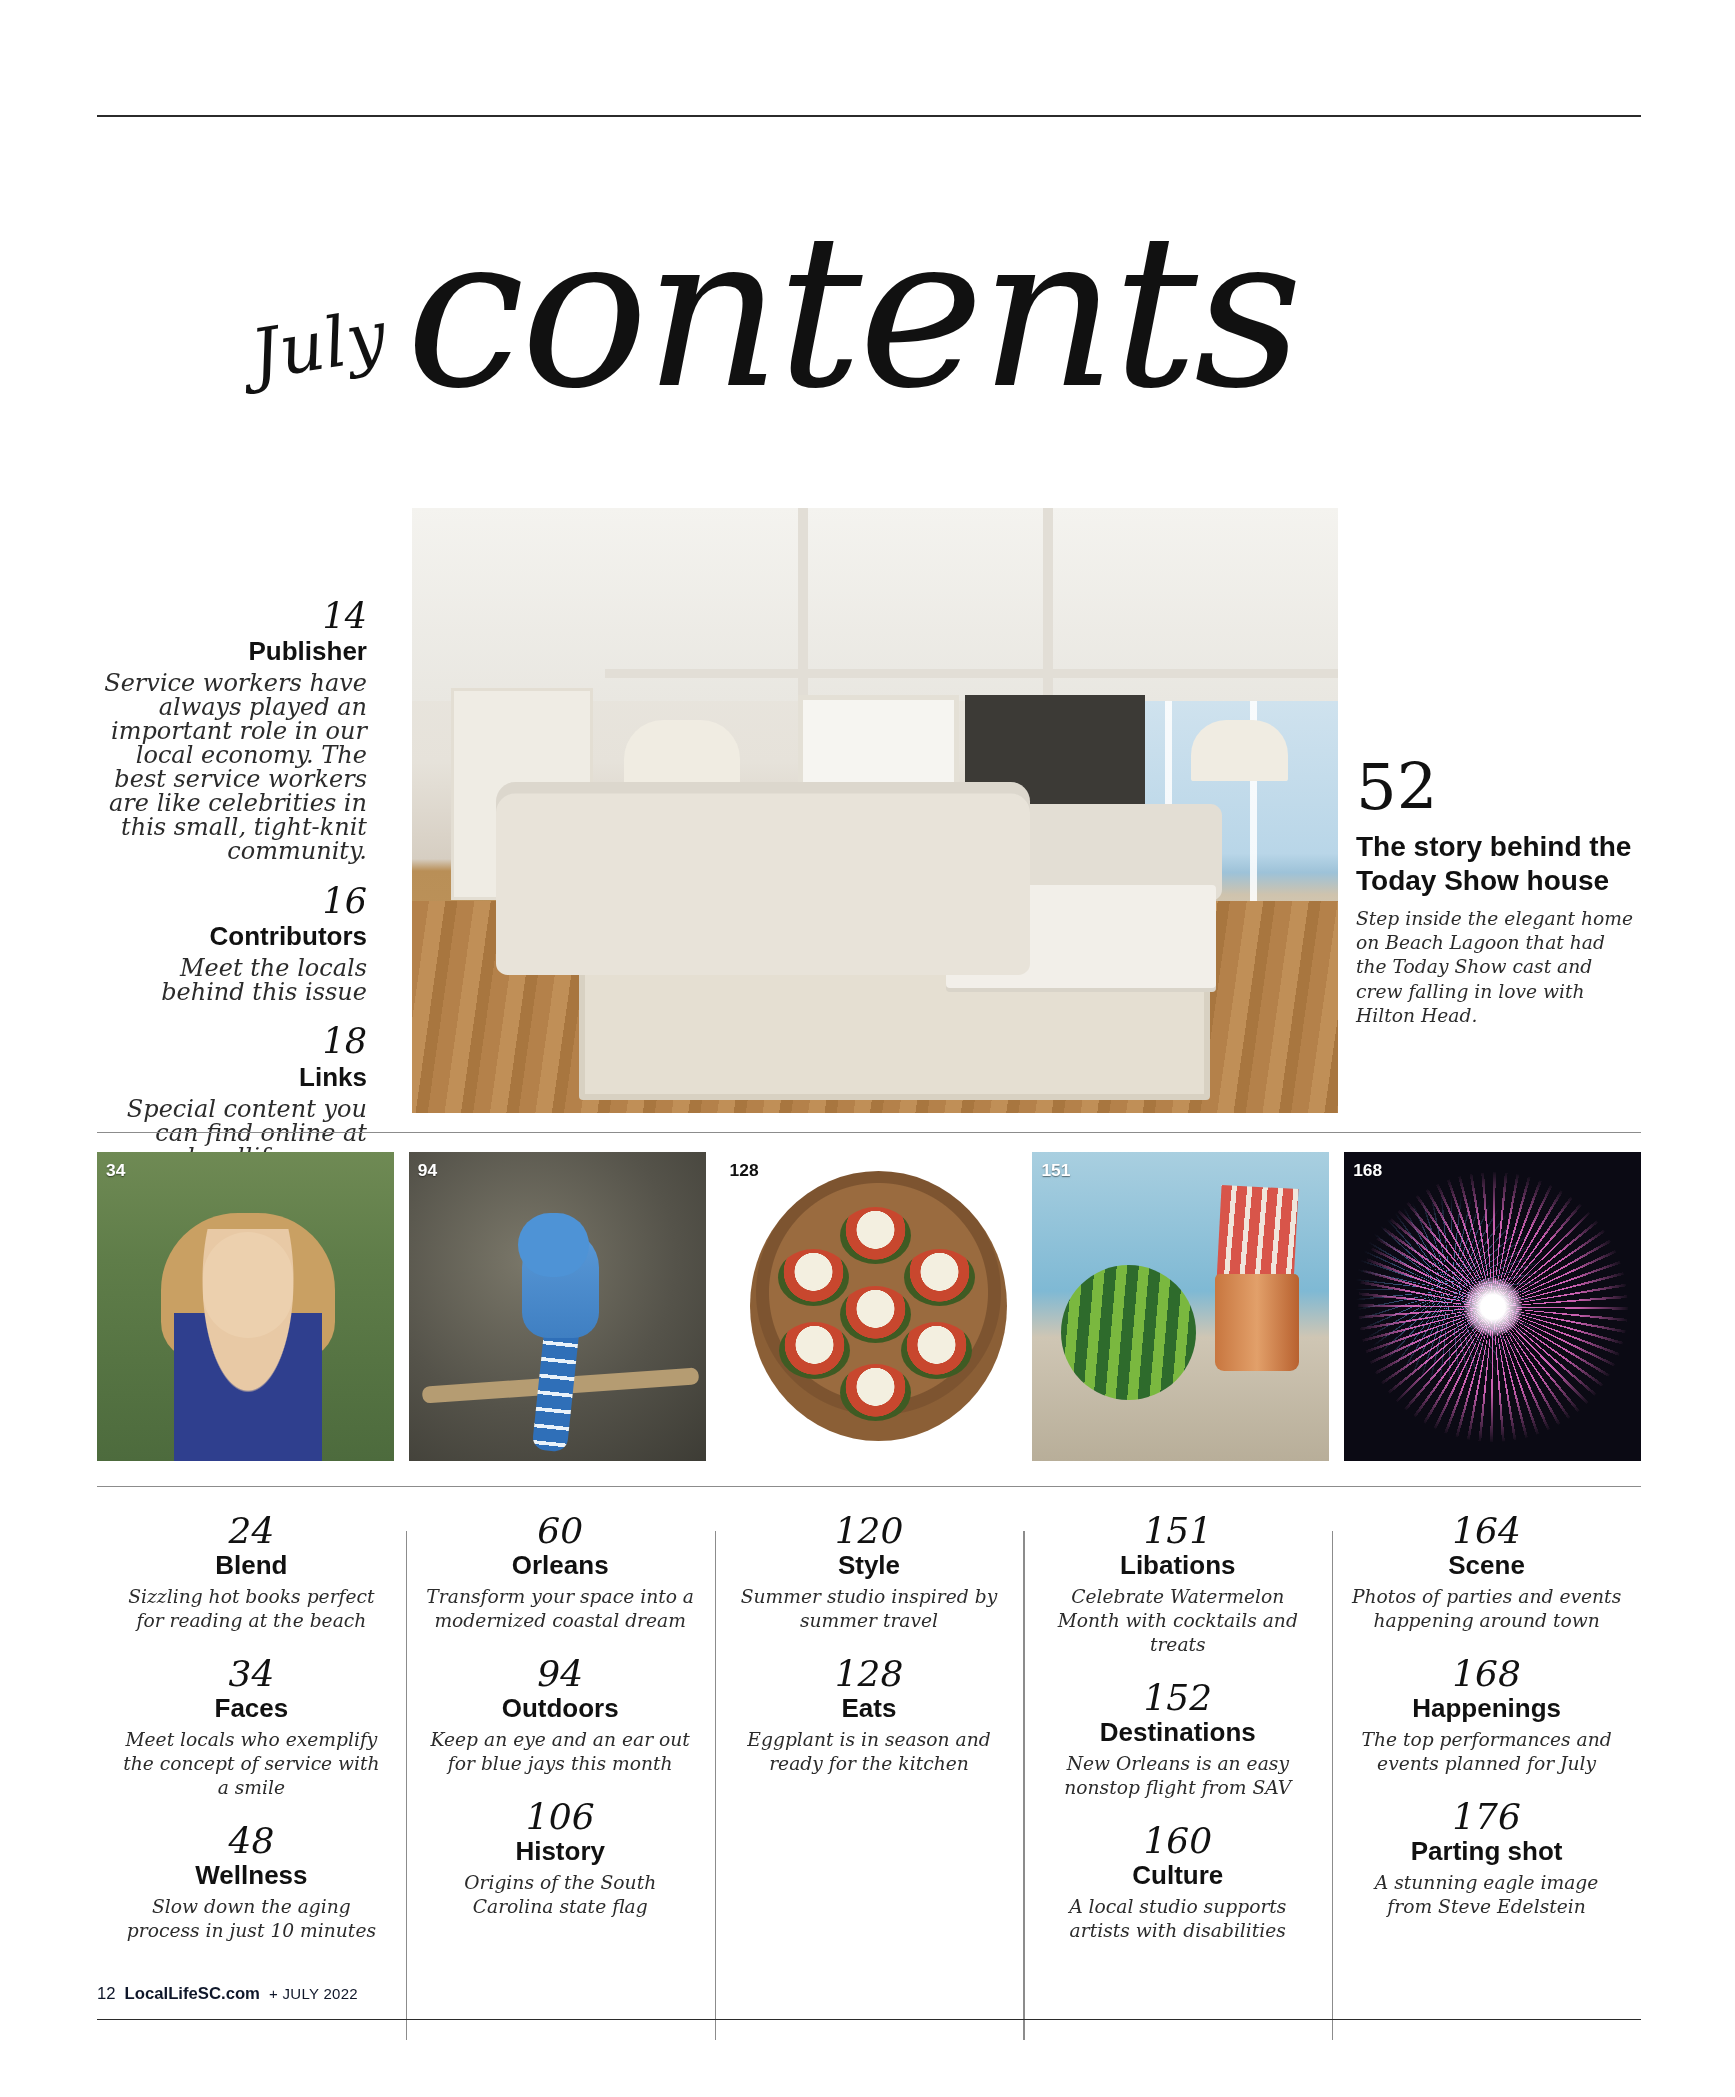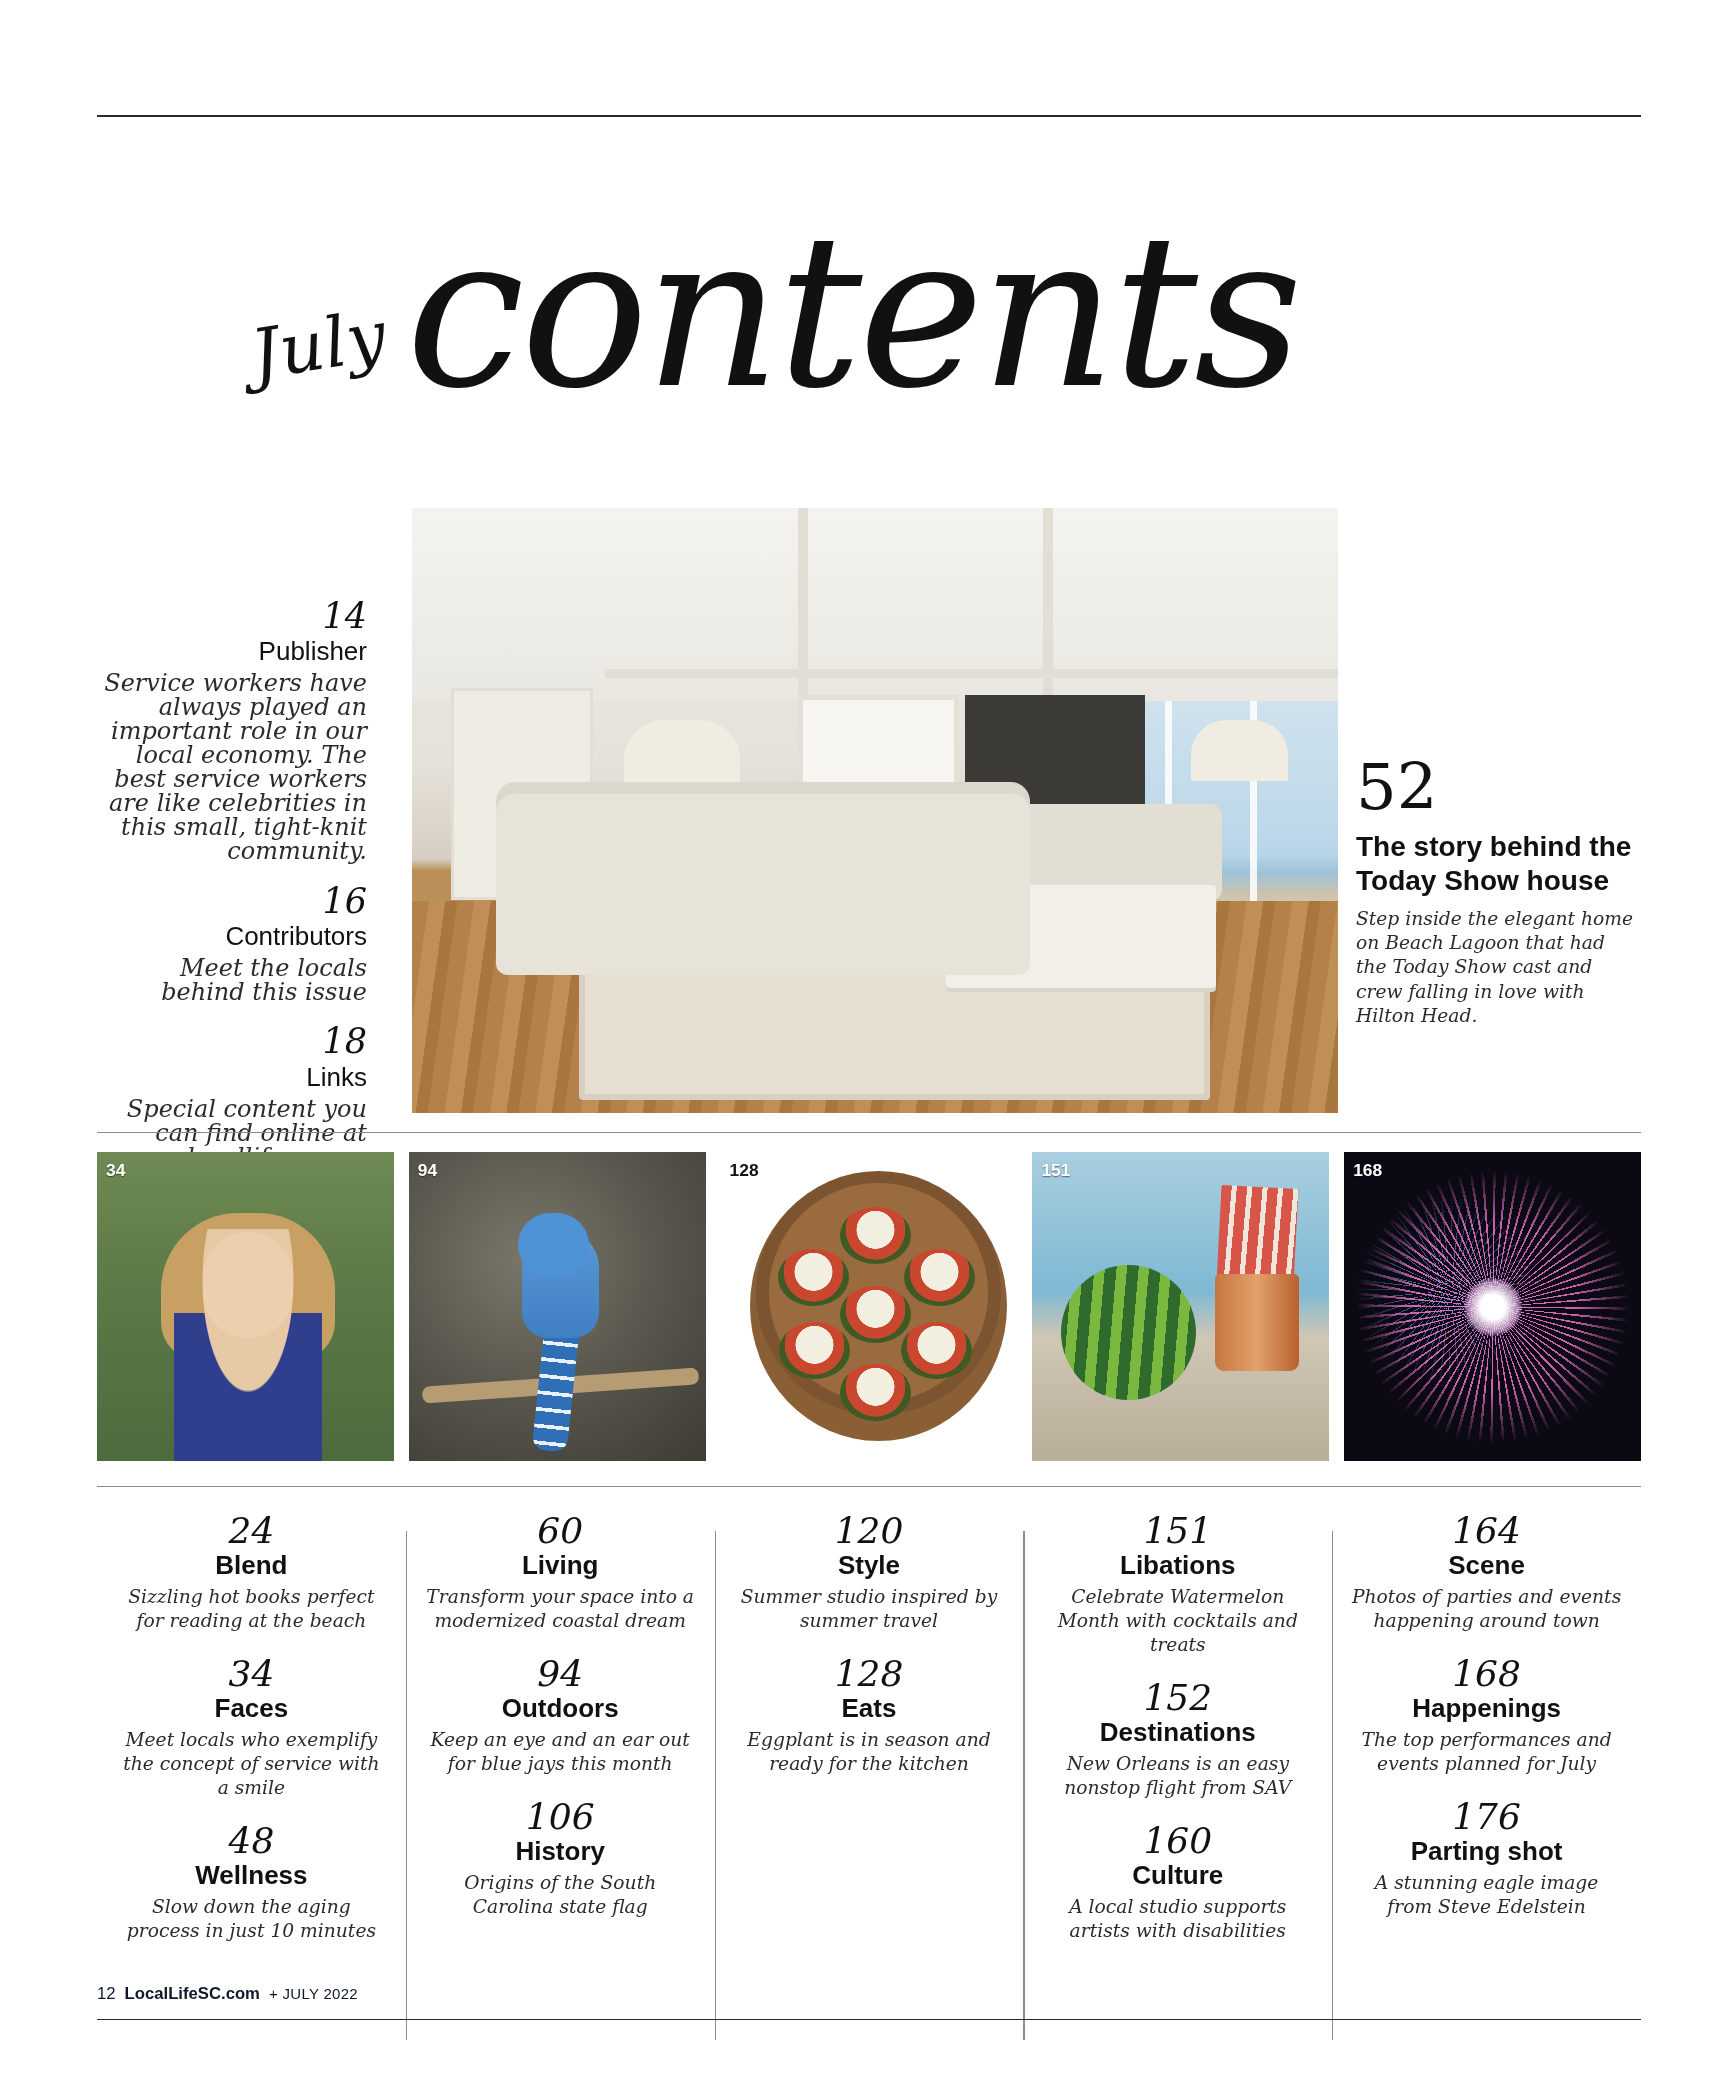--- a/index.html
+++ b/index.html
@@ -136,21 +136,21 @@
   .entry { margin-bottom: 19.3px; }
   .entry .num {
     font-family: "DejaVu Serif", serif;
     font-style: italic;
     font-size: 35px;
     line-height: 37px;
     color: #111;
   }
   .entry .ttl {
     font-family: "Liberation Sans", sans-serif;
-    font-weight: normal;
+    font-weight: bold;
     font-size: 26px;
     line-height: 30px;
     color: #111;
     margin-top: 1.3px;
   }
   .entry .desc {
     font-family: "DejaVu Serif", serif;
     font-style: italic;
     font-size: 24px;
     line-height: 24px;
@@ -495,21 +495,21 @@
       <div class="gentry">
         <div class="num">48</div>
         <div class="ttl">Wellness</div>
         <div class="desc">Slow down the aging process in just 10 minutes</div>
       </div>
     </div>
 
     <div class="gcol">
       <div class="gentry">
         <div class="num">60</div>
-        <div class="ttl">Living</div>
+        <div class="ttl">Orleans</div>
         <div class="desc">Transform your space into a modernized coastal dream</div>
       </div>
       <div class="gentry">
         <div class="num">94</div>
         <div class="ttl">Outdoors</div>
         <div class="desc">Keep an eye and an ear out for blue jays this month</div>
       </div>
       <div class="gentry">
         <div class="num">106</div>
         <div class="ttl">History</div>

